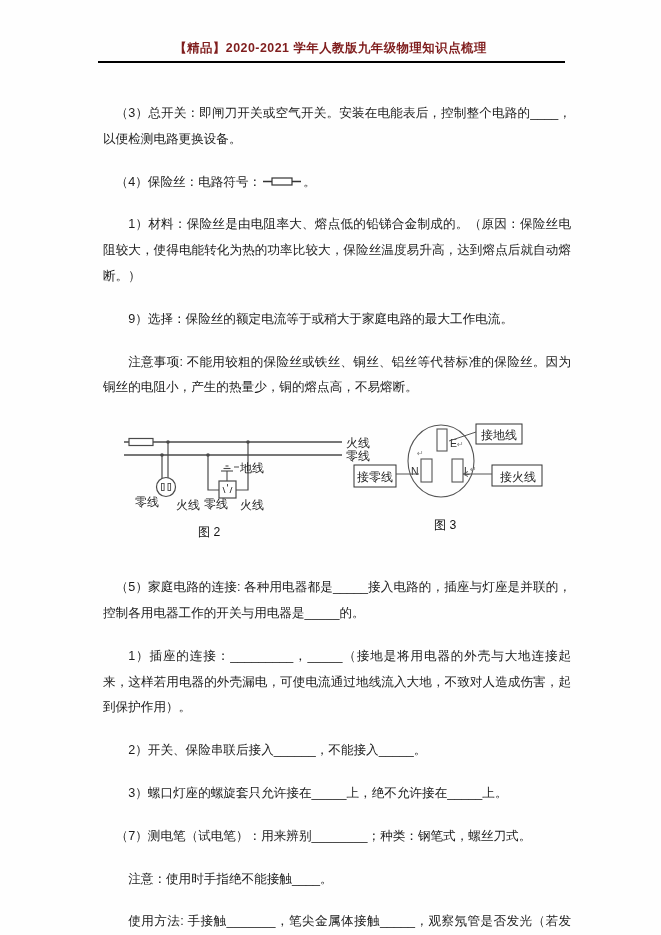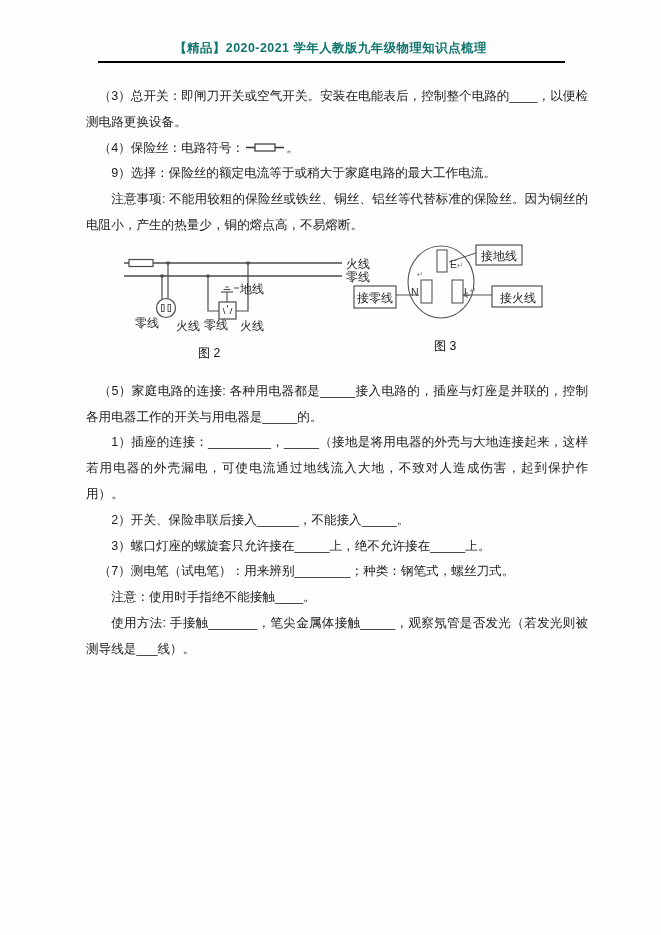--- a/index.html
+++ b/index.html
@@ -4,30 +4,30 @@
 <style>
   html,body{margin:0;padding:0;}
   body{
     width:661px;height:935px;background:#ffffff;
     font-family:"Liberation Sans","DejaVu Sans",sans-serif;
     color:#1c1c1c;
   }
   .page{position:relative;width:661px;height:935px;background:#fefefe;overflow:hidden;}
   .header-title{
     position:absolute;top:40px;left:0;width:661px;text-align:center;
-    font-size:12.4px;font-weight:bold;color:#0f766e;letter-spacing:0.5px;
+    font-size:12.4px;font-weight:bold;color:#7f1d1d;letter-spacing:0.5px;
   }
   .header-rule{
     position:absolute;top:61px;left:98px;width:467px;height:2px;background:#000;
   }
   .content{
     position:absolute;top:84px;left:86px;width:502px;
     font-size:12.6px;line-height:25.8px;color:#1b1b1b;
   }
-  .para{margin:0;text-indent:2em;text-align:justify;}
+  .para{margin:17px;text-indent:2em;text-align:justify;}
   .para.paren{text-indent:1em;}
   .fuse-inline{display:inline-block;vertical-align:middle;margin:0 2px 2px 2px;}
   .figures{position:relative;height:140px;}
   .fig2-svg{position:absolute;left:24px;top:11px;}
   .fig3-svg{position:absolute;left:263px;top:-5px;}
   svg text{font-family:"Liberation Sans","DejaVu Sans",sans-serif;}
   .fig-label{font-size:12px;fill:#1b1b1b;}
   .fig-caption{font-size:12.2px;fill:#111;}
   .slot-letter{font-size:10.5px;fill:#333;}
   .ret-mark{font-size:8px;fill:#888;}
@@ -42,20 +42,21 @@
 
   <div class="content">
 
     <p class="para paren">（3）总开关：即闸刀开关或空气开关。安装在电能表后，控制整个电路的____，以便检测电路更换设备。</p>
 
     <p class="para paren"><span>（4）保险丝：电路符号：</span><svg class="fuse-inline" width="38" height="11" viewBox="0 0 38 11">
           <line x1="0" y1="5.5" x2="38" y2="5.5" stroke="#333" stroke-width="1.3"></line>
           <rect x="9" y="2" width="20" height="7" fill="#fff" stroke="#333" stroke-width="1.2"></rect>
         </svg><span>。</span></p>
 
+    <p class="para">1）材料：保险丝是由电阻率大、熔点低的铅锑合金制成的。（原因：保险丝电阻较大，使得电能转化为热的功率比较大，保险丝温度易升高，达到熔点后就自动熔断。）</p>
     <p class="para">9）选择：保险丝的额定电流等于或稍大于家庭电路的最大工作电流。</p>
     <p class="para">注意事项: 不能用较粗的保险丝或铁丝、铜丝、铝丝等代替标准的保险丝。因为铜丝的电阻小，产生的热量少，铜的熔点高，不易熔断。</p>
 
     <div class="figures">
 
       <svg class="fig2-svg" width="270" height="125" viewBox="0 0 270 125">
 
         <line x1="14" y1="13" x2="232" y2="13" stroke="#4a4a4a" stroke-width="1.3"></line>
 
         <line x1="14" y1="26" x2="232" y2="26" stroke="#4a4a4a" stroke-width="1.3"></line>

